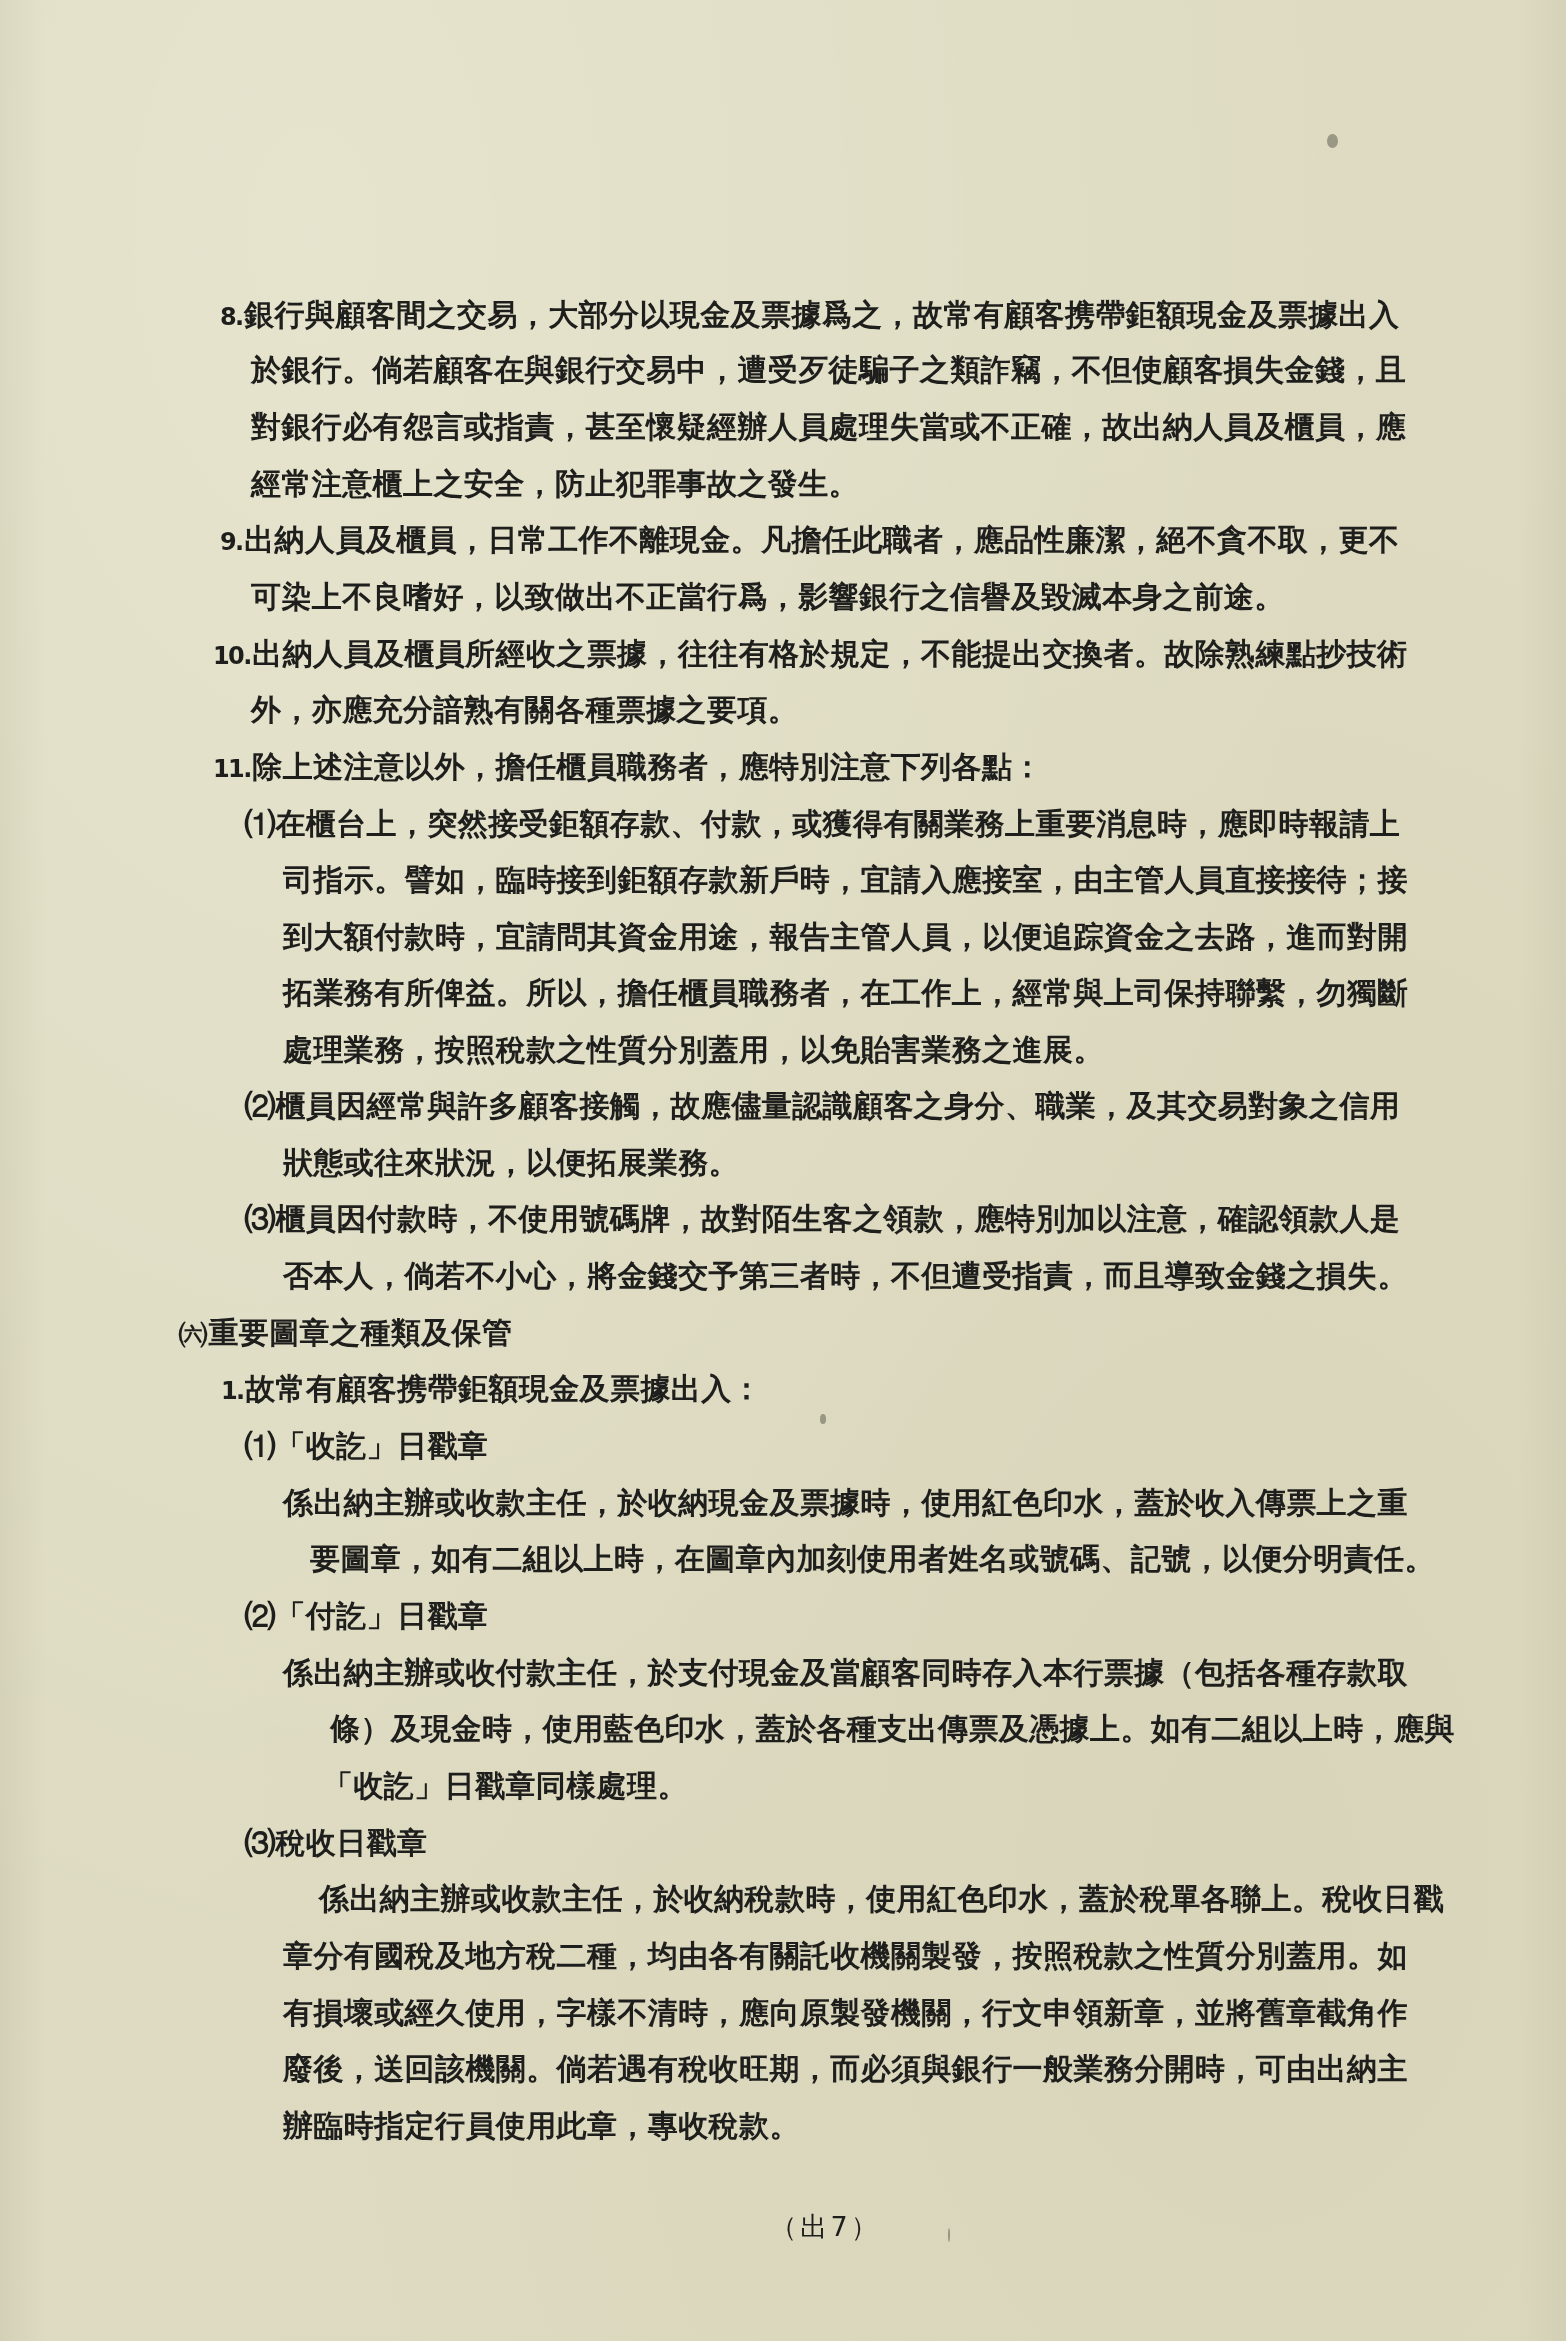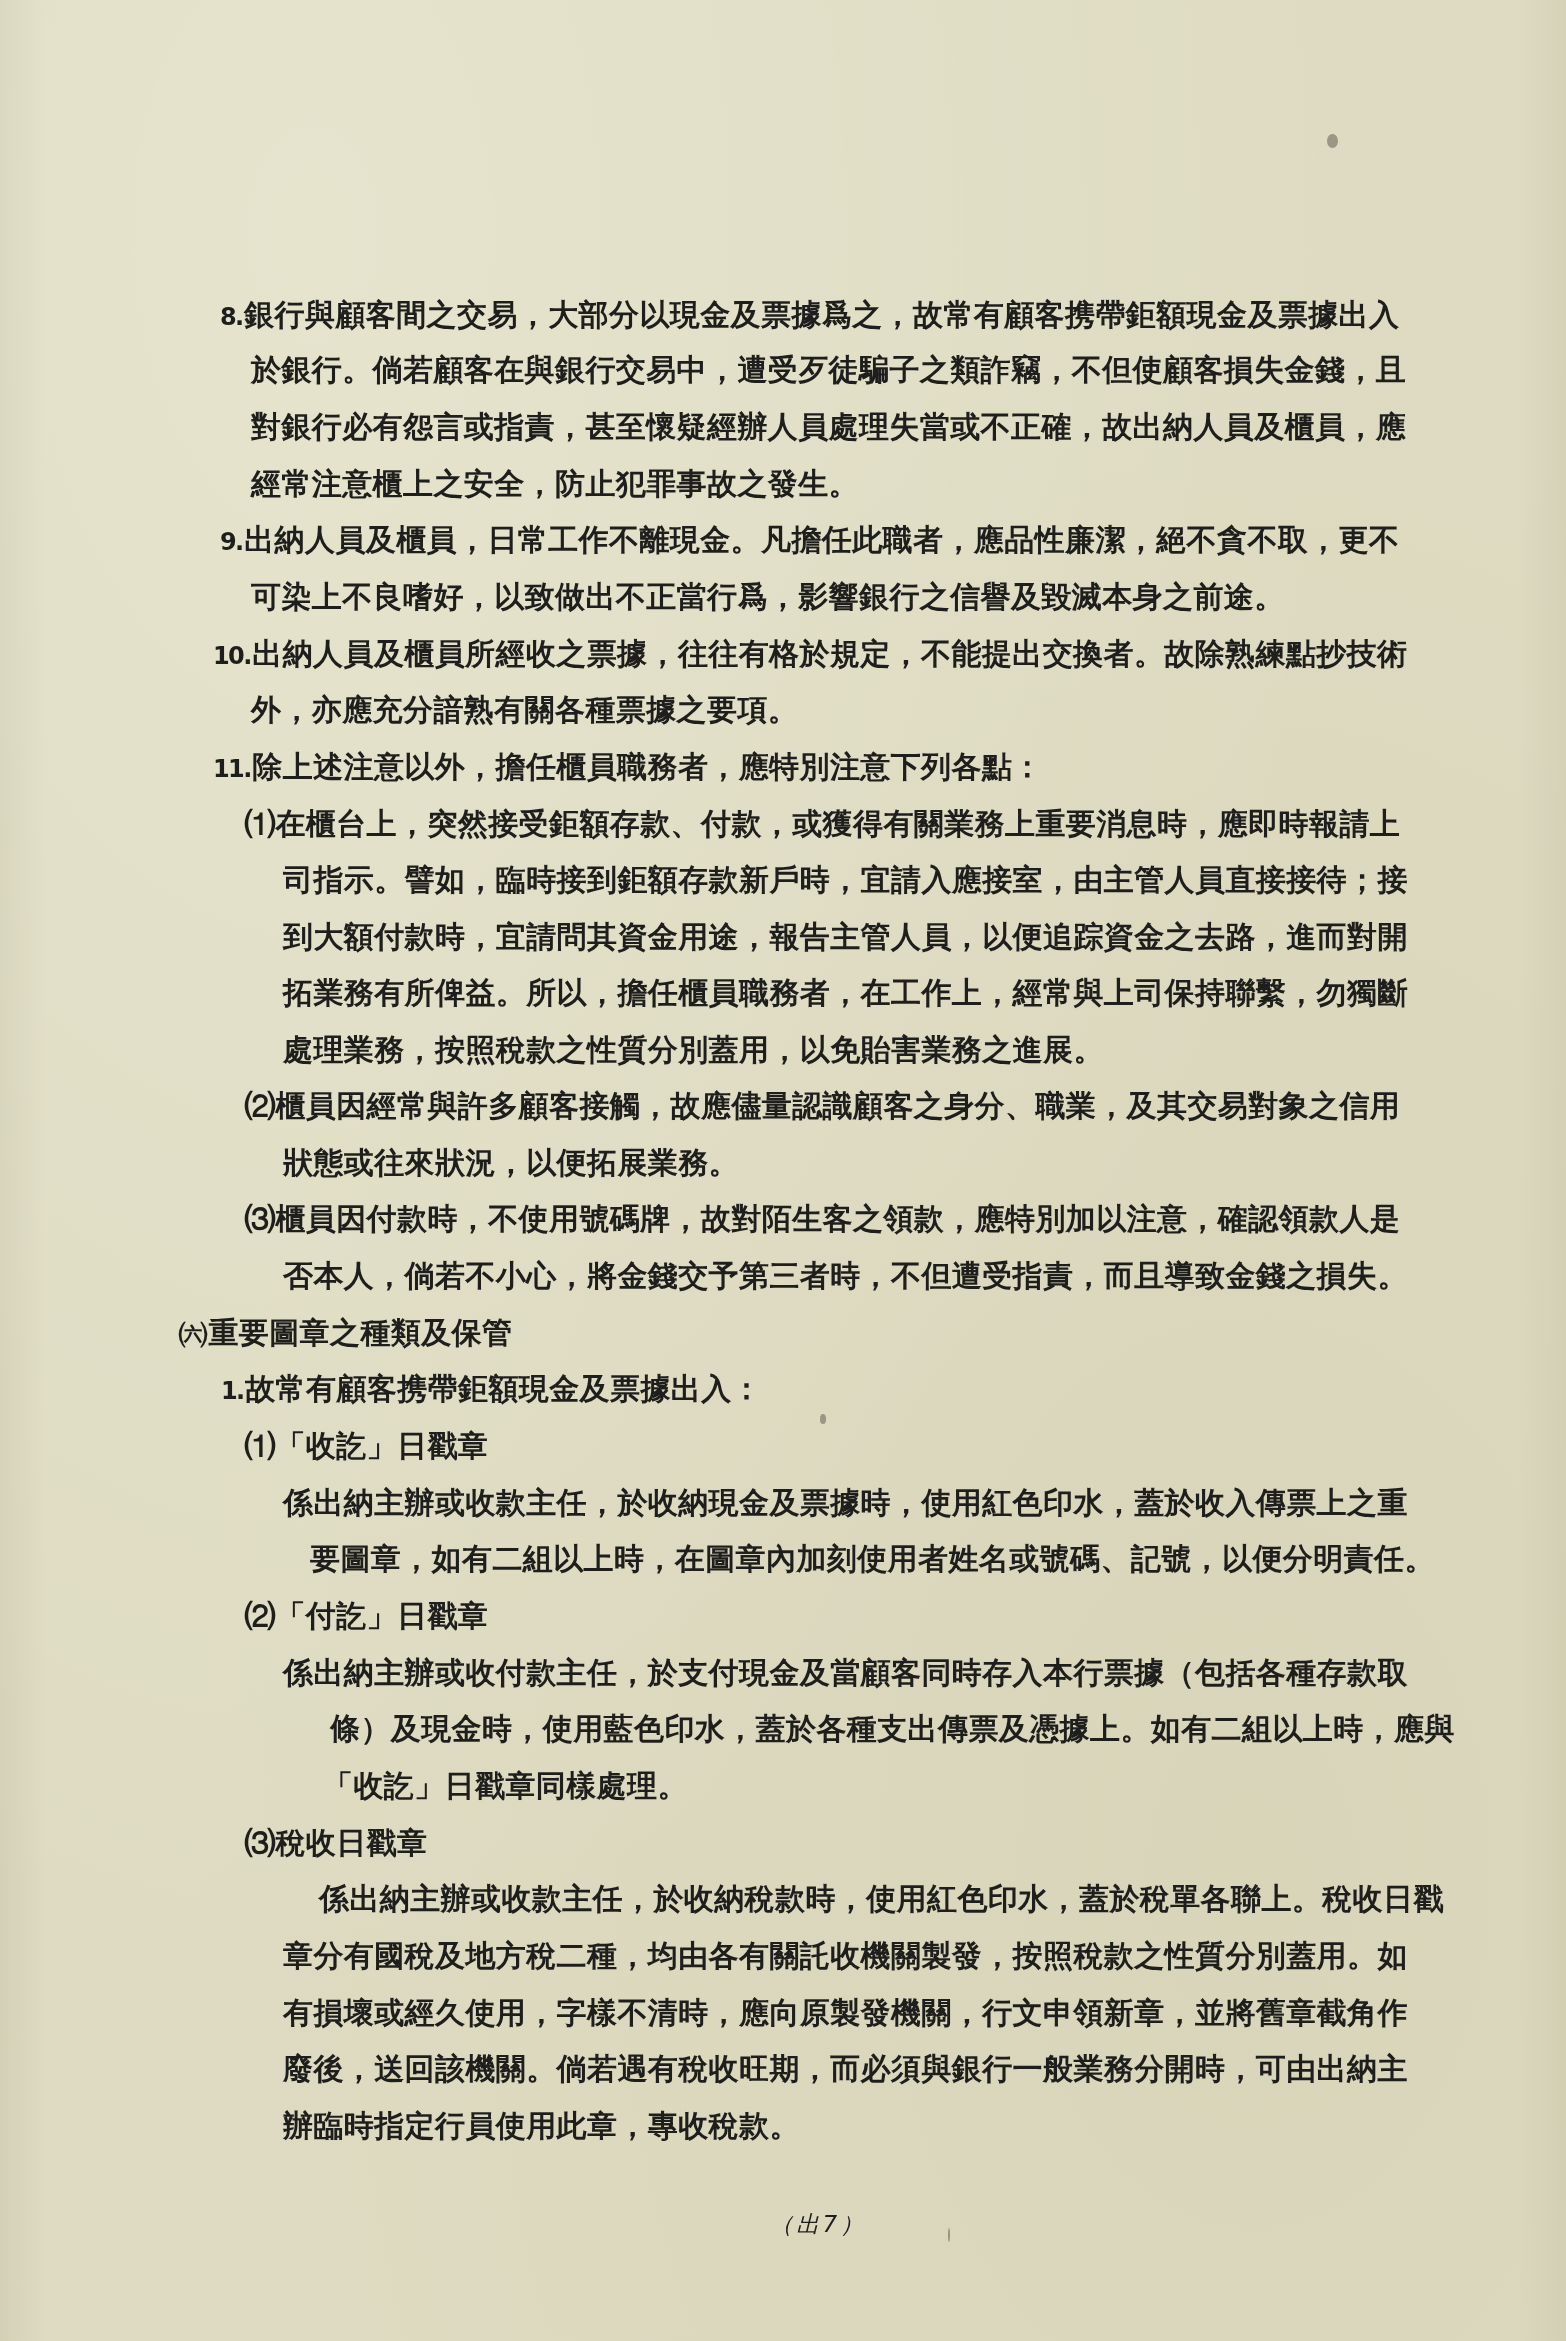--- a/index.html
+++ b/index.html
@@ -35,25 +35,24 @@
     .num {
       display: inline-block;
       font-size: 24px;
       letter-spacing: -1.6px;
       margin-right: 1.6px;
     }
     .footer {
       position: absolute;
       left: 770px;
       top: 2209px;
-      font-size: 23px;
+      font-size: 27px;
       font-weight: normal;
       white-space: nowrap;
       letter-spacing: 3.2px;
-      font-style: italic;
     }
     .speck {
       position: absolute;
       background: #555548;
       border-radius: 50%;
       opacity: 0.5;
     }
   </style>
 </head>
 <body>

